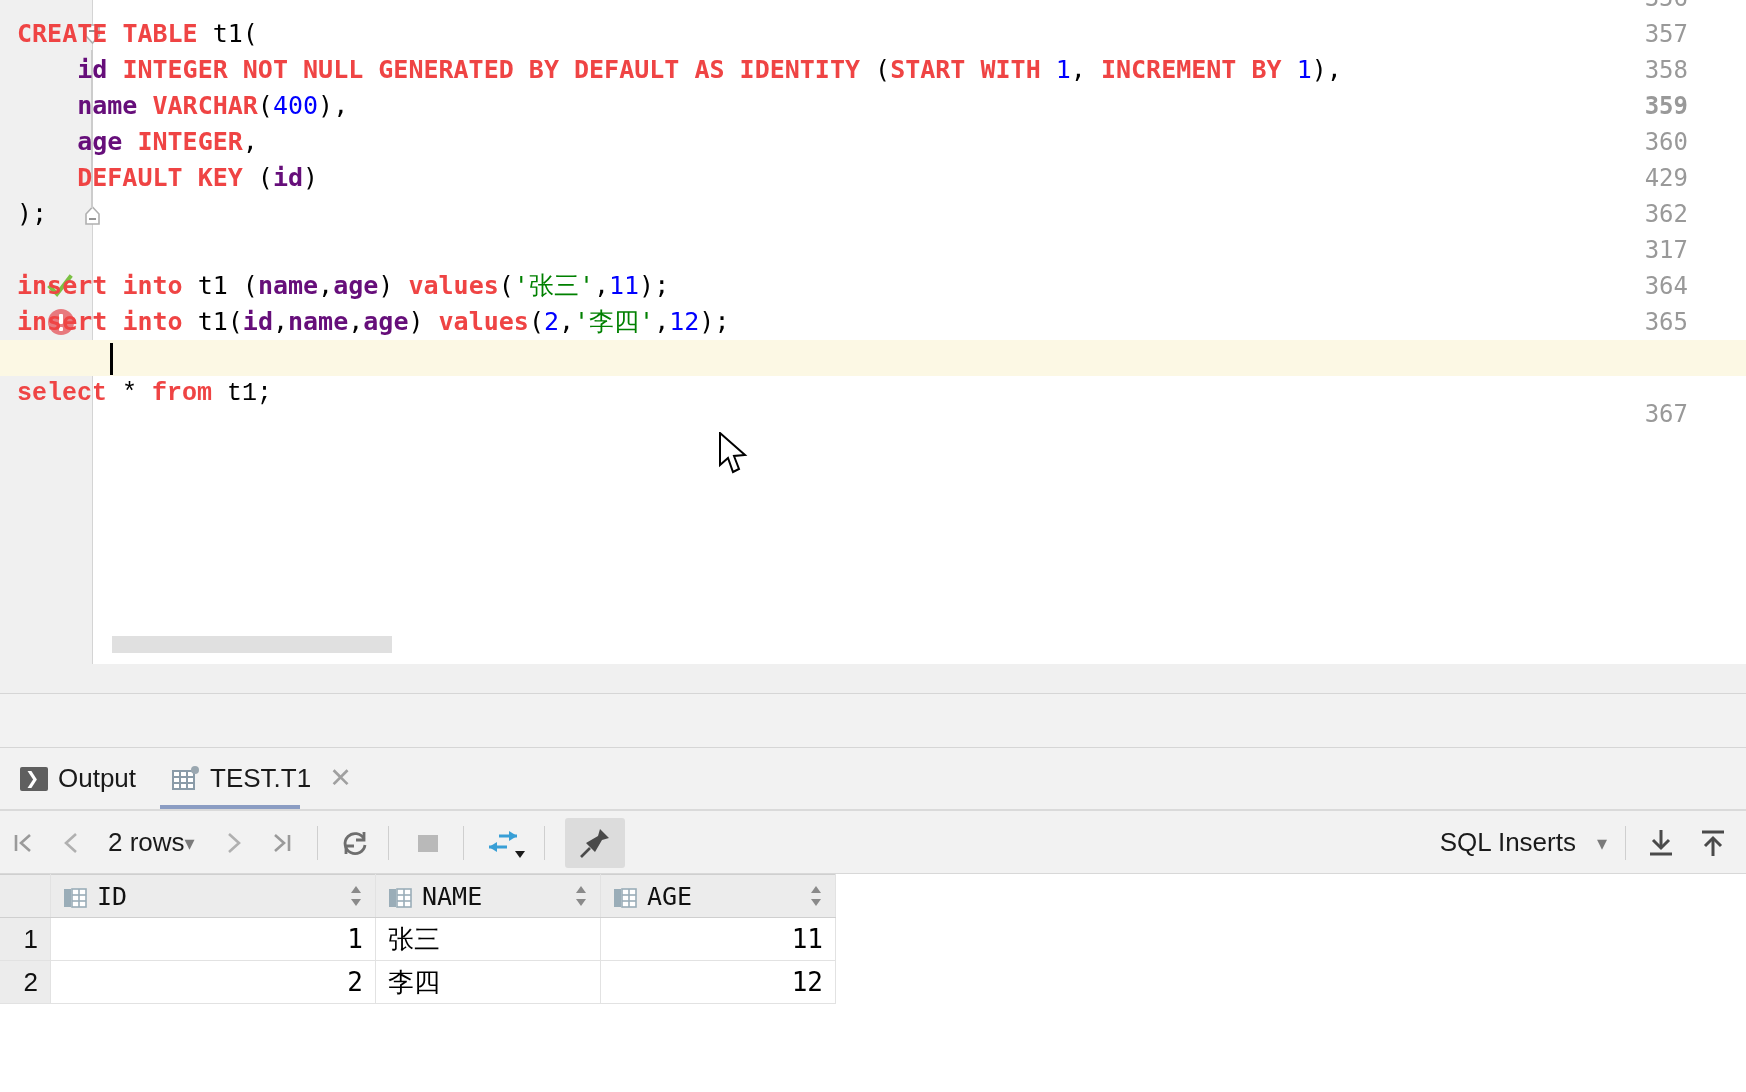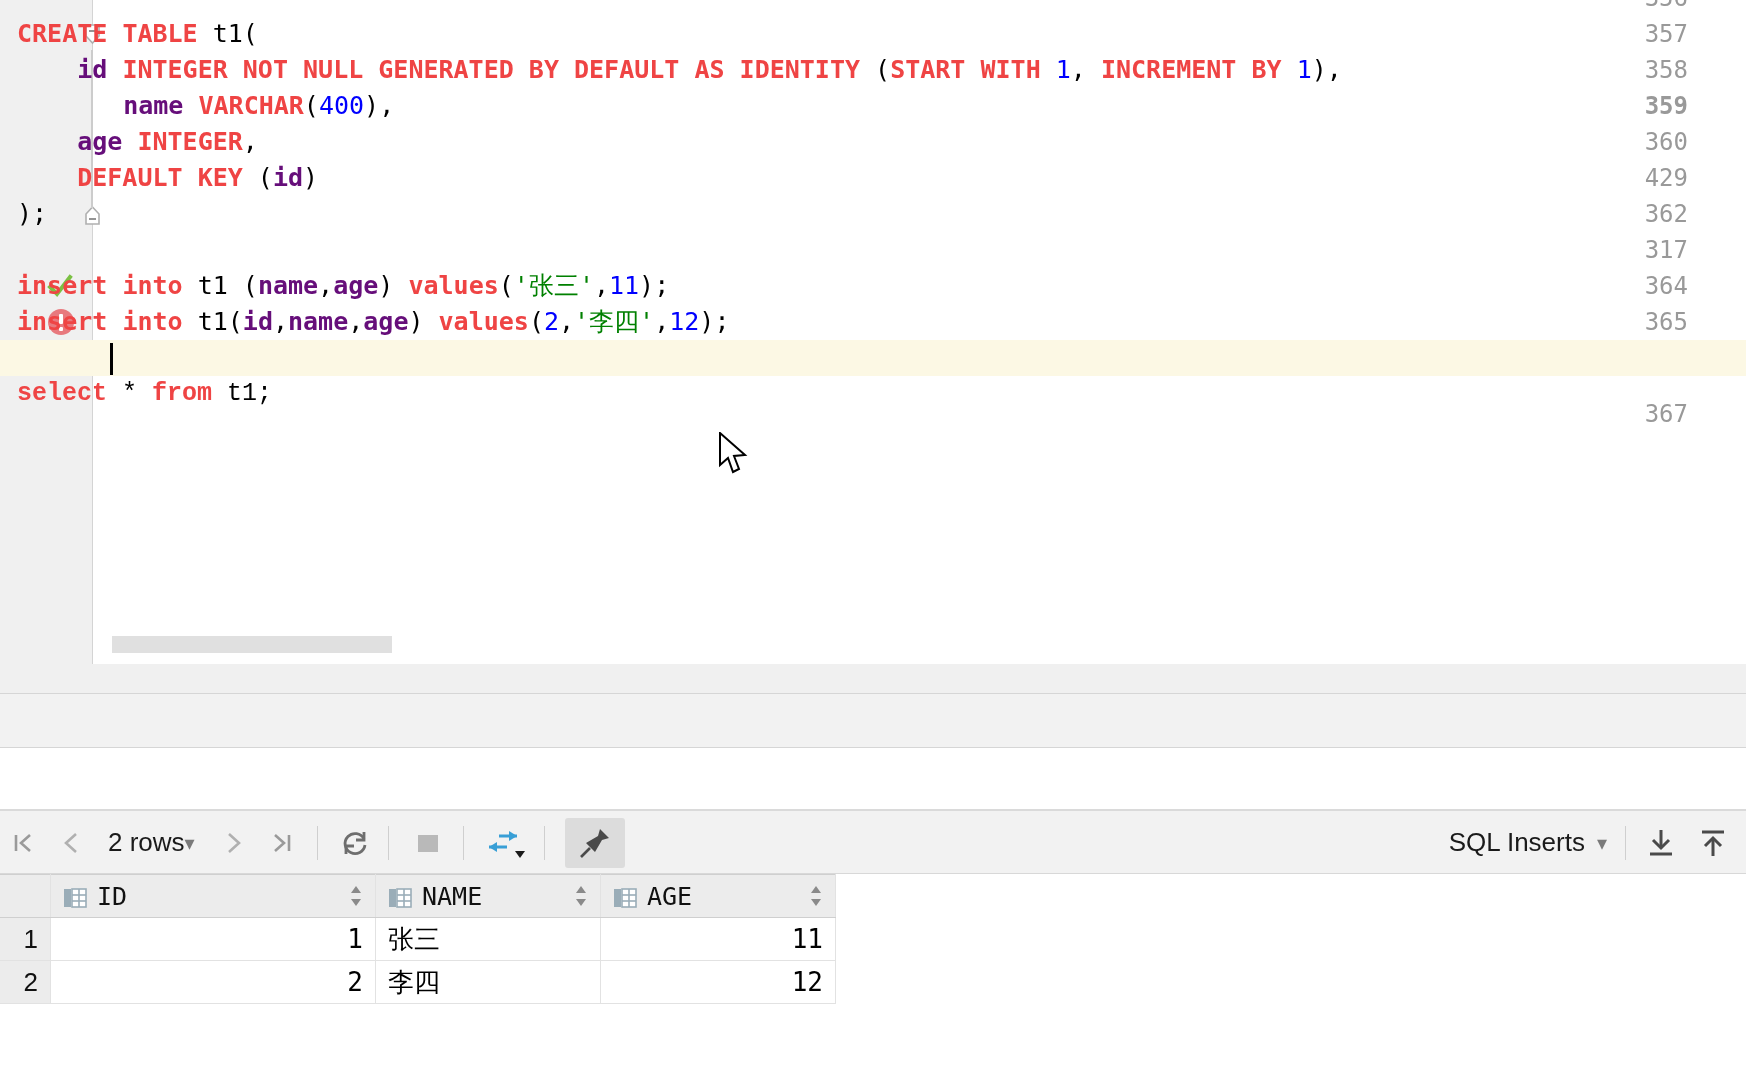--- a/index.html
+++ b/index.html
@@ -169,21 +169,21 @@
   .tb-sep {
     width: 1px; height: 34px; background: #cfcfcf; margin: 0 10px;
   }
   .rows-label {
     font-size: 26px; color: #1a1a1a; display: flex; align-items: center; gap: 0;
   }
   .chev { color: #7a7a7a; font-size: 20px; }
   .tb-pin {
     background: #dcdcdc; border-radius: 3px; padding: 0 4px;
   }
-  .fmt-label { font-size: 26px; color: #1a1a1a; display:flex; align-items:center; gap:12px;}
+  .fmt-label { font-size: 26px; color: #1a1a1a; display:flex; align-items:center; gap:21px;}
 
   
   .grid {
     position: absolute; left: 0; top: 874px; width: 1746px; height: 218px;
     background: #ffffff;
   }
   .grid table { border-collapse: collapse; }
   .grid th, .grid td {
     border: 1px solid #e2e2e2;
     font-size: 26px;
@@ -276,21 +276,21 @@
           <svg width="17" height="20" viewBox="0 0 17 20">
             <path d="M8.5 1 L15 8 V18 H2 V8 Z" fill="#ffffff" stroke="#b0b0b0" stroke-width="1.6"></path>
             <line x1="5" y1="13" x2="12" y2="13" stroke="#888888" stroke-width="1.8"></line>
           </svg>
         </div>
         <div style="position: absolute; left: 91px; top: 50px; width: 2px; height: 158px; background: rgb(204, 204, 204);"></div>
       </div>
     <div id="code-lines">
         <div class="line" style="top: 16px; height: 36px; line-height: 36px;"><span class="code"><span class="kw">CREATE</span> <span class="kw">TABLE</span> <span class="plain">t1</span><span class="punc">(</span></span></div>
         <div class="line" style="top: 52px; height: 36px; line-height: 36px;"><span class="code">    <span class="ident">id</span> <span class="kw">INTEGER</span> <span class="kw">NOT</span> <span class="kw">NULL</span> <span class="kw">GENERATED</span> <span class="kw">BY</span> <span class="kw">DEFAULT</span> <span class="kw">AS</span> <span class="kw">IDENTITY</span> <span class="punc">(</span><span class="kw">START</span> <span class="kw">WITH</span> <span class="num">1</span><span class="punc">,</span> <span class="kw">INCREMENT</span> <span class="kw">BY</span> <span class="num">1</span><span class="punc">)</span><span class="punc">,</span></span></div>
-        <div class="line" style="top: 88px; height: 36px; line-height: 36px; padding-left: 46px;"><span class="code">    <span class="ident">name</span> <span class="kw">VARCHAR</span><span class="punc">(</span><span class="num">400</span><span class="punc">)</span><span class="punc">,</span></span></div>
+        <div class="line" style="top: 88px; height: 36px; line-height: 36px;"><span class="code">    <span class="ident">name</span> <span class="kw">VARCHAR</span><span class="punc">(</span><span class="num">400</span><span class="punc">)</span><span class="punc">,</span></span></div>
         <div class="line" style="top: 124px; height: 36px; line-height: 36px;"><span class="code">    <span class="ident">age</span> <span class="kw">INTEGER</span><span class="punc">,</span></span></div>
         <div class="line" style="top: 160px; height: 36px; line-height: 36px;"><span class="code">    <span class="kw">DEFAULT</span> <span class="kw">KEY</span> <span class="punc">(</span><span class="ident">id</span><span class="punc">)</span></span></div>
         <div class="line" style="top: 196px; height: 36px; line-height: 36px;"><span class="code"><span class="punc">)</span><span class="punc">;</span></span></div>
         <div class="line" style="top: 232px; height: 36px; line-height: 36px;"><span class="code"></span></div>
         <div class="line" style="top: 268px; height: 36px; line-height: 36px;"><span class="code"><span class="kw">insert</span> <span class="kw">into</span> <span class="plain">t1</span> <span class="punc">(</span><span class="ident">name</span><span class="punc">,</span><span class="ident">age</span><span class="punc">)</span> <span class="kw">values</span><span class="punc">(</span><span class="str">'张三'</span><span class="punc">,</span><span class="num">11</span><span class="punc">)</span><span class="punc">;</span></span></div>
         <div class="line" style="top: 304px; height: 36px; line-height: 36px;"><span class="code"><span class="kw">insert</span> <span class="kw">into</span> <span class="plain">t1</span><span class="punc">(</span><span class="ident">id</span><span class="punc">,</span><span class="ident">name</span><span class="punc">,</span><span class="ident">age</span><span class="punc">)</span> <span class="kw">values</span><span class="punc">(</span><span class="num">2</span><span class="punc">,</span><span class="str">'李四'</span><span class="punc">,</span><span class="num">12</span><span class="punc">)</span><span class="punc">;</span></span></div>
         <div class="line current" style="top: 340px; height: 36px; line-height: 36px;"><span class="code"></span></div>
         <div class="line" style="top: 376px; height: 36px; line-height: 36px; font-family: Liberation Mono, monospace;"><span class="code"><span class="kw">select</span> <span class="punc">*</span> <span class="kw">from</span> <span class="plain">t1</span><span class="punc">;</span></span></div>
       </div>
 
@@ -299,20 +299,44 @@
     <div class="ed-scroll-track">
       <div class="ed-scroll-thumb" style="left:19px;top:4px;"></div>
     </div>
   </div>
 
   <div class="strip-a"></div>
   <div class="strip-a-line"></div>
   <div class="strip-b"></div>
   <div class="strip-b-line"></div>
 
+  <div class="tabbar">
+
+    <div class="tab" style="left:8px;">
+      <span class="console-icon"></span>
+      <span>Output</span>
+    </div>
+
+    <div class="tab" style="left:160px;">
+      <span class="grid-icon-tab">
+        <svg width="28" height="26" viewBox="0 0 28 26">
+          <rect x="1" y="5" width="21" height="18" fill="#ffffff" stroke="#8a9ba8" stroke-width="2"></rect>
+          <line x1="1" y1="11" x2="22" y2="11" stroke="#8a9ba8" stroke-width="2"></line>
+          <line x1="1" y1="17" x2="22" y2="17" stroke="#8a9ba8" stroke-width="2"></line>
+          <line x1="8" y1="5" x2="8" y2="23" stroke="#8a9ba8" stroke-width="2"></line>
+          <line x1="15" y1="5" x2="15" y2="23" stroke="#8a9ba8" stroke-width="2"></line>
+          <circle cx="23" cy="4" r="4" fill="#9aa7b0"></circle>
+        </svg>
+      </span>
+      <span>TEST.T1</span>
+      <span class="tab-close">✕</span>
+    </div>
+
+    <div class="tab-active-underline" style="left:160px; width:140px;"></div>
+  </div>
   <div class="tabbar-under"></div>
 
   <div class="res-toolbar">
 
     <div class="tb-btn" style="margin-left:6px;">
       <svg width="26" height="26" viewBox="0 0 26 26">
         <line x1="6" y1="5" x2="6" y2="21" stroke="#9a9a9a" stroke-width="2.6"></line>
         <polyline points="20,5 11,13 20,21" fill="none" stroke="#9a9a9a" stroke-width="2.6"></polyline>
       </svg>
     </div>

